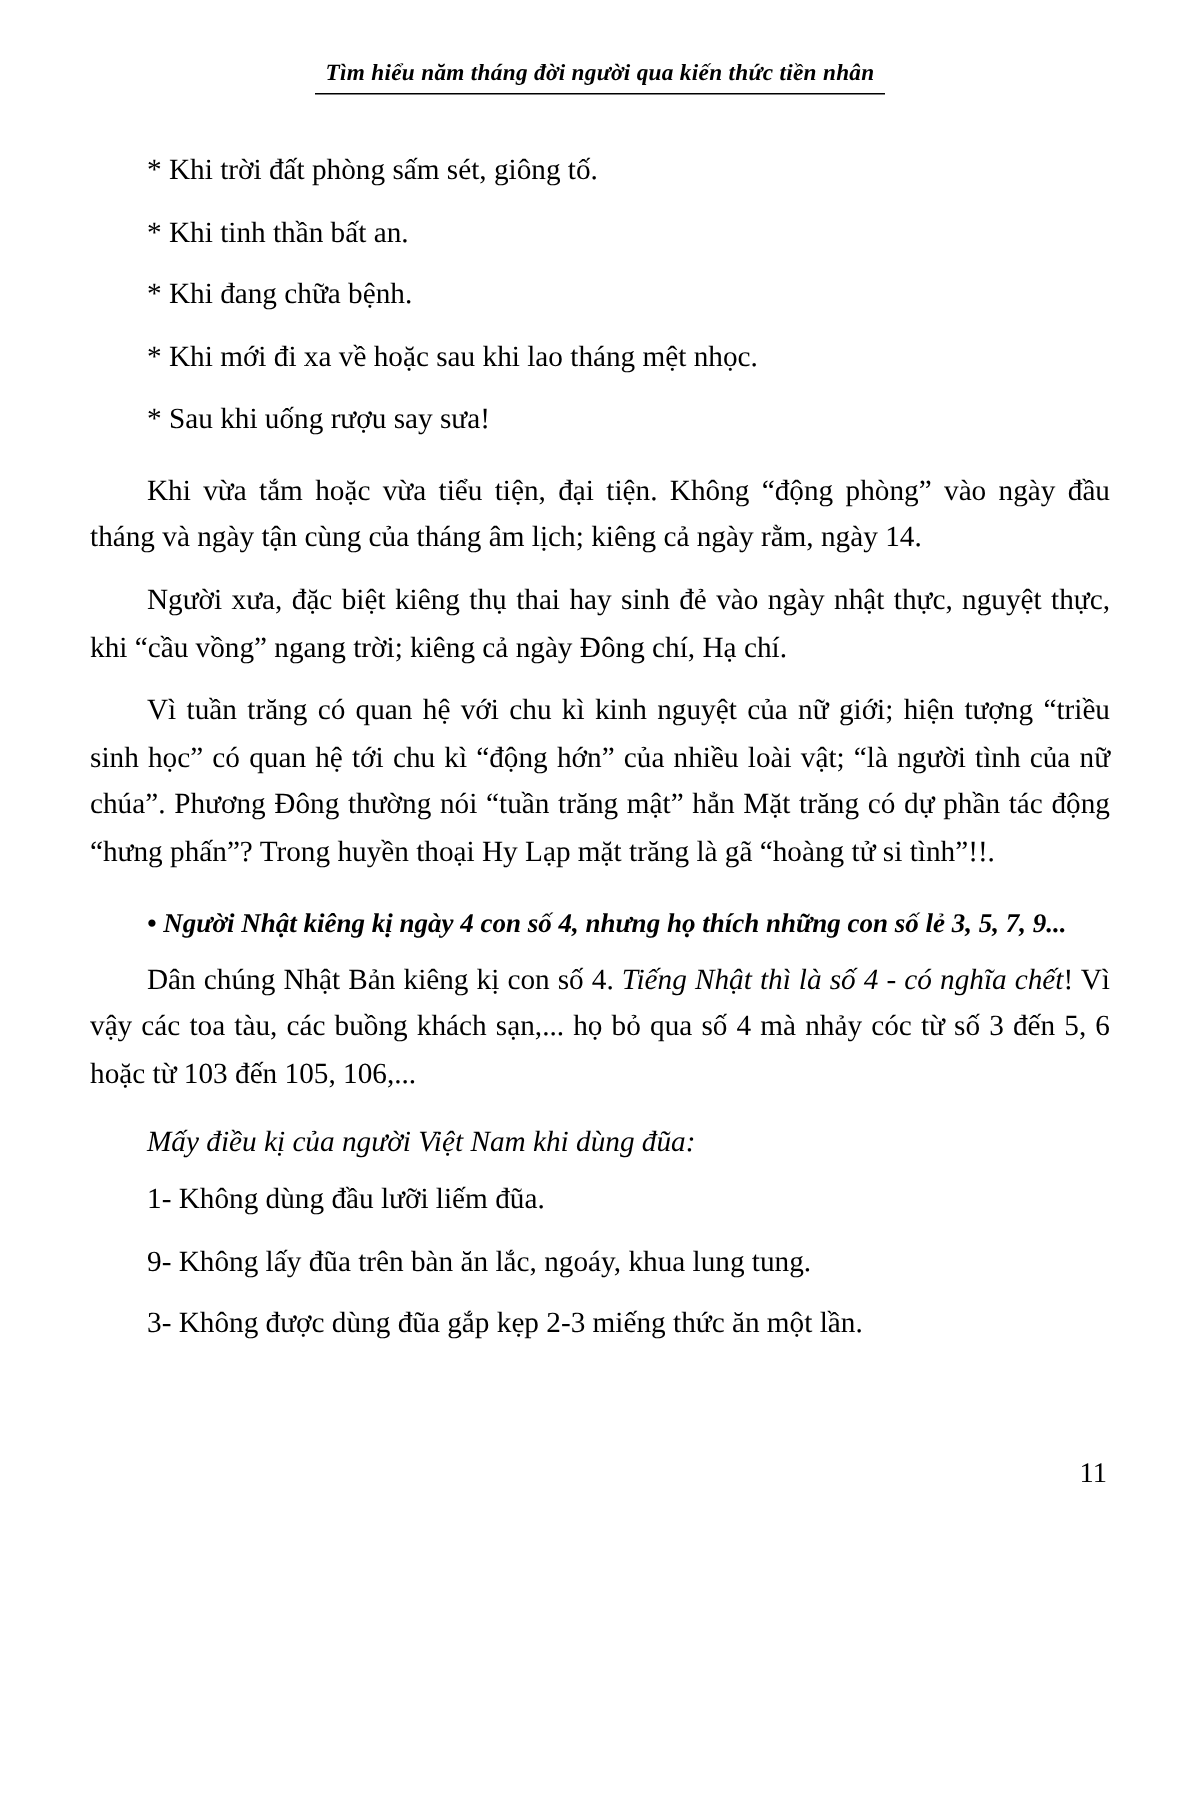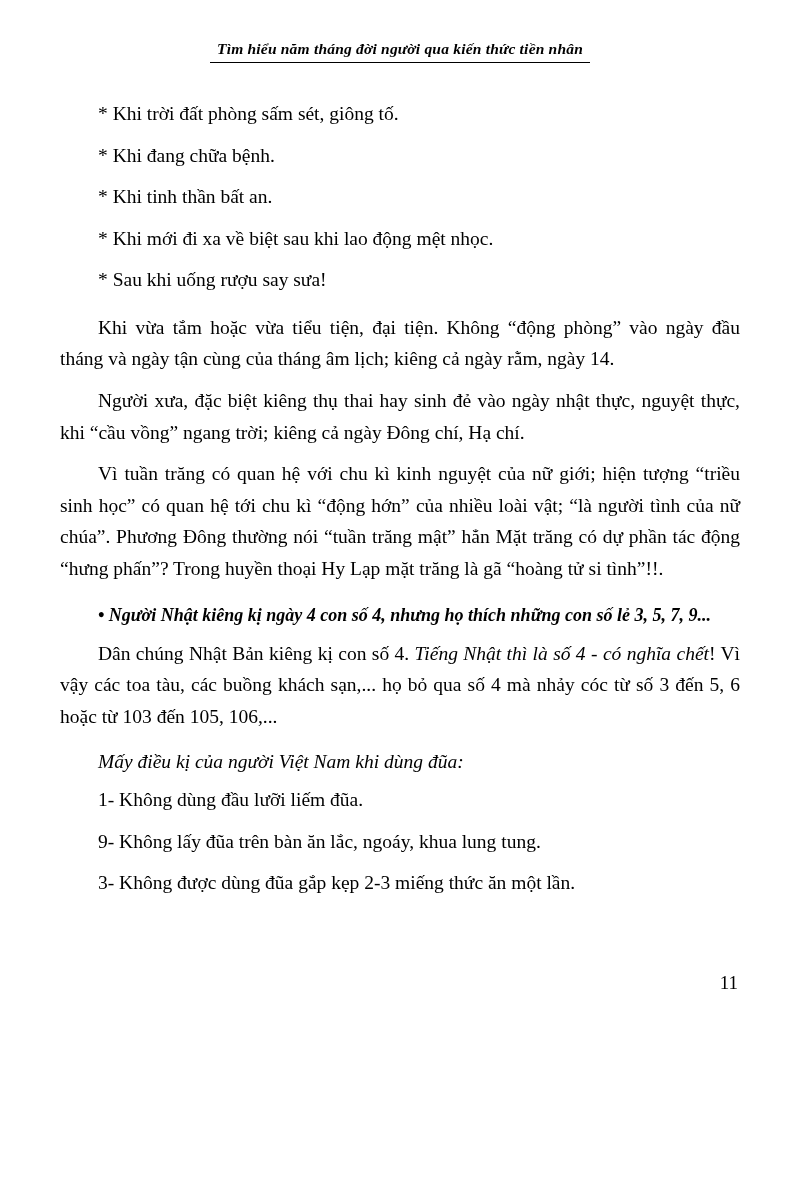--- a/index.html
+++ b/index.html
@@ -115,23 +115,23 @@
     <div class="header-title">Tìm hiểu năm tháng đời người qua kiến thức tiền nhân</div>
     <div class="header-rule"></div>
   </div>
 
   <div class="content">
 
 
     <div class="gap"></div>
 
     <p class="bullet-line">* Khi trời đất phòng sấm sét, giông tố.</p>
+    <p class="bullet-line">* Khi tinh thần bất an.</p>
     <p class="bullet-line">* Khi đang chữa bệnh.</p>
-    <p class="bullet-line">* Khi tinh thần bất an.</p>
-    <p class="bullet-line">* Khi mới đi xa về biệt sau khi lao động mệt nhọc.</p>
+    <p class="bullet-line">* Khi mới đi xa về hoặc sau khi lao tháng mệt nhọc.</p>
     <p class="bullet-line">* Sau khi uống rượu say sưa!</p>
 
     <div class="gap-sm"></div>
 
     <p class="para">Khi vừa tắm hoặc vừa tiểu tiện, đại tiện. Không “động phòng” vào ngày đầu tháng và ngày tận cùng của tháng âm lịch; kiêng cả ngày rằm, ngày 14.</p>
 
     <div class="gap-sm"></div>
 
     <p class="para">Người xưa, đặc biệt kiêng thụ thai hay sinh đẻ vào ngày nhật thực, nguyệt thực, khi “cầu vồng” ngang trời; kiêng cả ngày Đông chí, Hạ chí.</p>
 

